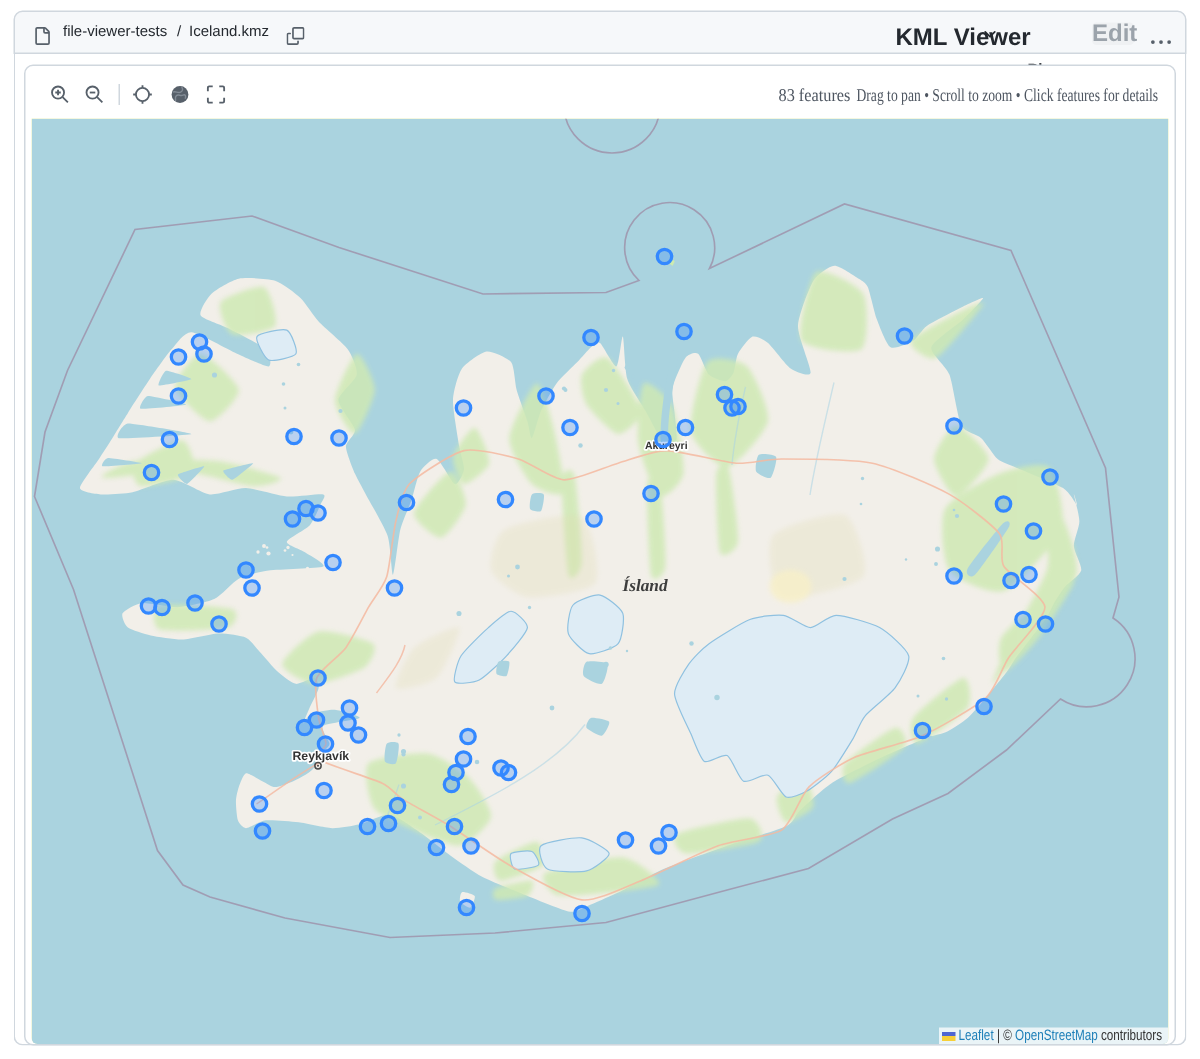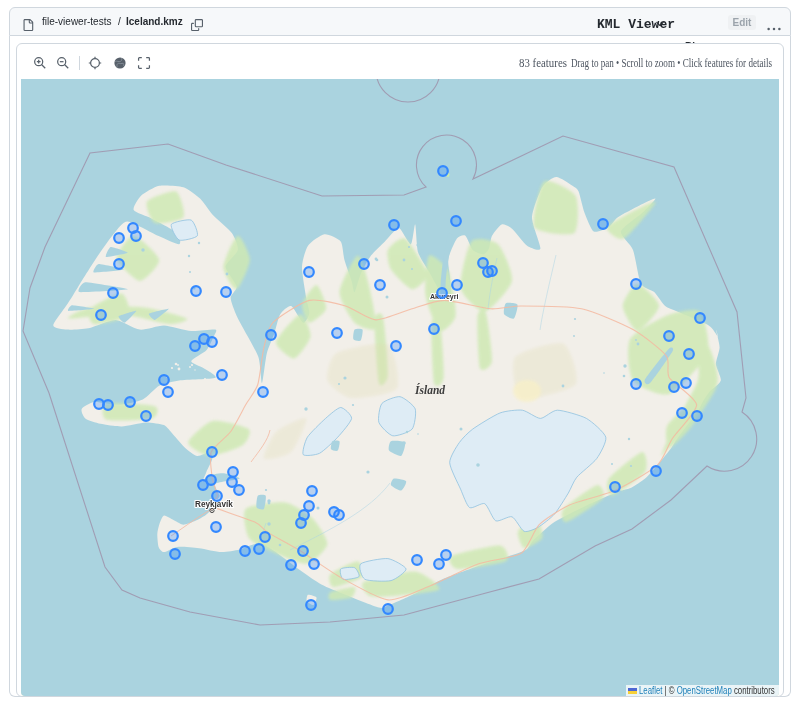--- a/index.html
+++ b/index.html
@@ -12,31 +12,31 @@
 .tbtxt { color:#4d5560; font-size:12px; font-family:"Liberation Serif",serif; white-space:nowrap; transform-origin:0 0; }
 </style></head>
 <body>
 <div class="abs" id="crumbbar"></div>
 <div class="abs" id="bodybox"></div>
 <div class="abs" style="left:22px;top:17px;"><svg width="12" height="12" viewBox="0 0 16 16" fill="#57606a">
       <path d="M2 1.75C2 .784 2.784 0 3.75 0h6.586c.464 0 .909.184 1.237.513l2.914 2.914c.329.328.513.773.513 1.237v9.586A1.75 1.75 0 0 1 13.25 16h-9.5A1.75 1.75 0 0 1 2 14.25Zm1.75-.25a.25.25 0 0 0-.25.25v12.5c0 .138.112.25.25.25h9.5a.25.25 0 0 0 .25-.25V6h-2.75A1.75 1.75 0 0 1 9 4.25V1.5Zm6.75.062V4.25c0 .138.112.25.25.25h2.688l-.011-.013-2.914-2.914Z"></path>
     </svg></div>
 <div class="abs ct" style="left:42px;top:16px;">file-viewer-tests</div>
 <div class="abs ct" style="left:118px;top:16px;">/</div>
-<div class="abs ct" style="left:126px;top:16px;font-weight:700;">Iceland.kmz</div>
+<div class="abs ct" style="left:126px;top:16px;font-weight:400;">Iceland.kmz</div>
 <div class="abs" style="left:191px;top:17px;"><svg width="12" height="12" viewBox="0 0 16 16" fill="#57606a">
       <path d="M0 6.75C0 5.784.784 5 1.75 5h1.5a.75.75 0 0 1 0 1.5h-1.5a.25.25 0 0 0-.25.25v7.5c0 .138.112.25.25.25h7.5a.25.25 0 0 0 .25-.25v-1.5a.75.75 0 0 1 1.5 0v1.5A1.75 1.75 0 0 1 9.25 16h-7.5A1.75 1.75 0 0 1 0 14.25Z"></path>
       <path d="M5 1.75C5 .784 5.784 0 6.75 0h7.5C15.216 0 16 .784 16 1.75v7.5A1.75 1.75 0 0 1 14.25 11h-7.5A1.75 1.75 0 0 1 5 9.25Zm1.75-.25a.25.25 0 0 0-.25.25v7.5c0 .138.112.25.25.25h7.5a.25.25 0 0 0 .25-.25v-7.5a.25.25 0 0 0-.25-.25Z"></path>
     </svg></div>
-<div class="abs ct" style="left:597px;top:17px;font-weight:700;font-size:13px;font-family:Liberation Mono, monospace;">KML Viewer</div>
+<div class="abs ct" style="left:597px;top:17px;font-weight:700;font-size:16px;">KML Viewer</div>
 <div class="abs" style="left:654px;top:16px;"><svg width="12" height="12" viewBox="0 0 16 16" fill="#24292f">
       <path d="M12.78 5.22a.749.749 0 0 1 0 1.06l-4.25 4.25a.749.749 0 0 1-1.06 0L3.22 6.28a.749.749 0 1 1 1.06-1.06L8 8.939l3.72-3.719a.749.749 0 0 1 1.06 0Z"></path>
     </svg></div>
 <div class="abs ct" style="left:685px;top:17px;font-weight:700;font-size:10px;margin-top:24px;">Blame</div>
-<div class="abs" style="left:728px;top:15px;width:28px;height:15px;background:#eff1f3;border-radius:3px;color:#9ba3ab;font-size:10px;font-weight:700;text-align:center;line-height:15px;">Edit</div>
+<div class="abs" style="left:728px;top:15px;width:28px;height:15px;background:#eff1f3;border-radius:3px;color:#9ba3ab;font-size:16px;font-weight:700;text-align:center;line-height:15px;">Edit</div>
 <div class="abs" style="left:766px;top:19px;"><svg width="16" height="8" viewBox="0 0 16 8">
       <g fill="#57606a">
         <circle cx="2.6" cy="4" r="1.25"></circle>
         <circle cx="8" cy="4" r="1.25"></circle>
         <circle cx="13.4" cy="4" r="1.25"></circle>
       </g>
     </svg></div>
 <div class="abs" id="card"></div>
 <div class="abs" style="left:33px;top:56px;"><svg width="14" height="14" viewBox="0 0 16 16" fill="none" stroke="#57606a" stroke-width="1.4">
       <circle cx="6.5" cy="6.5" r="4.6"></circle>

